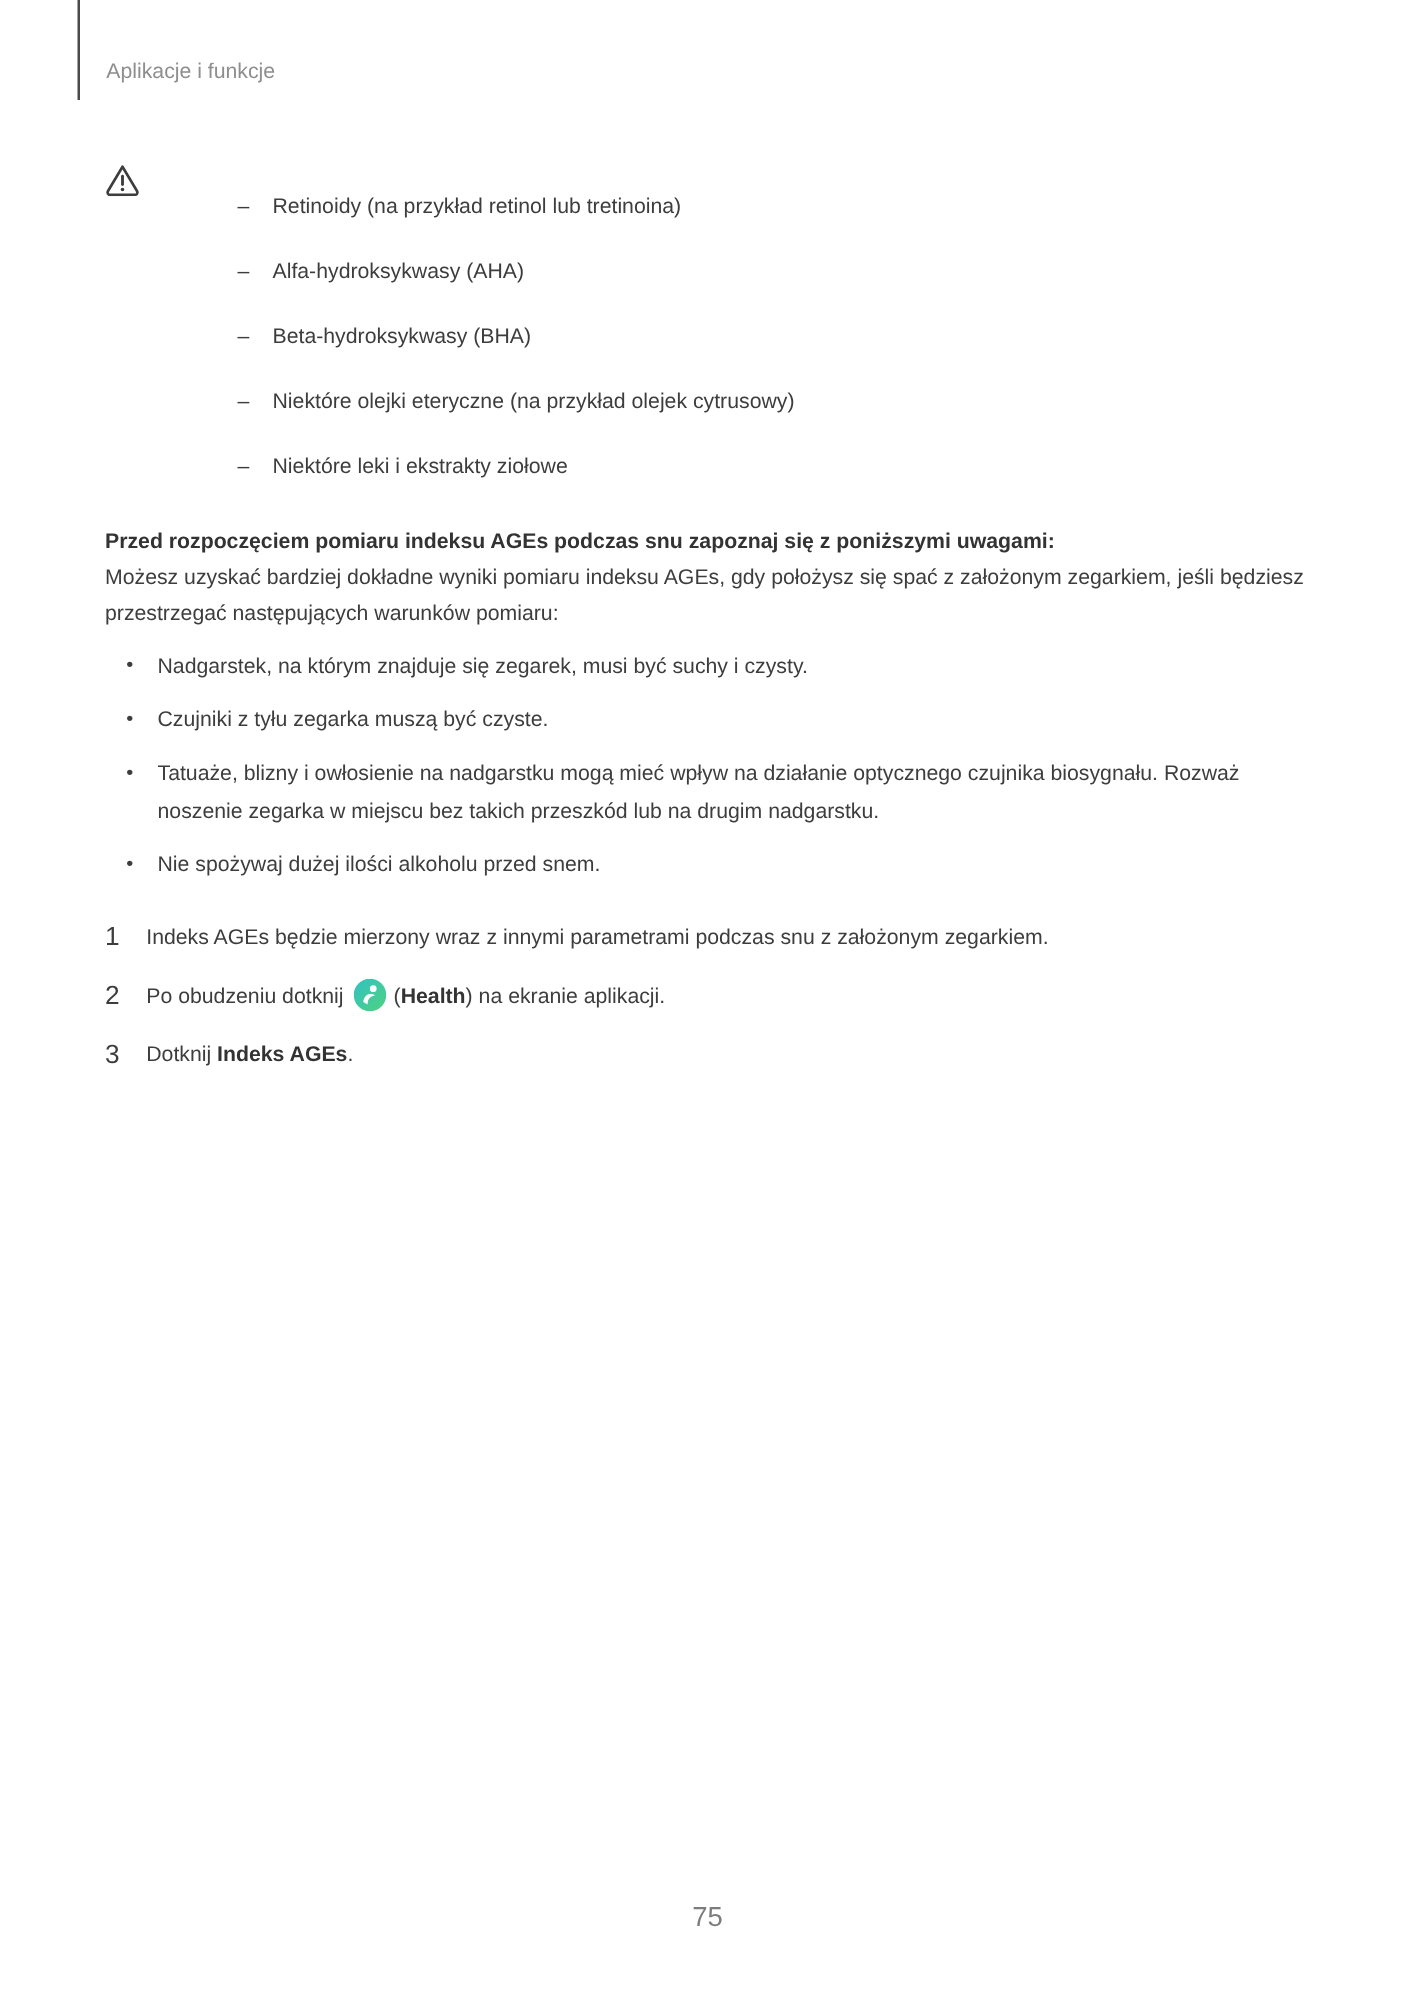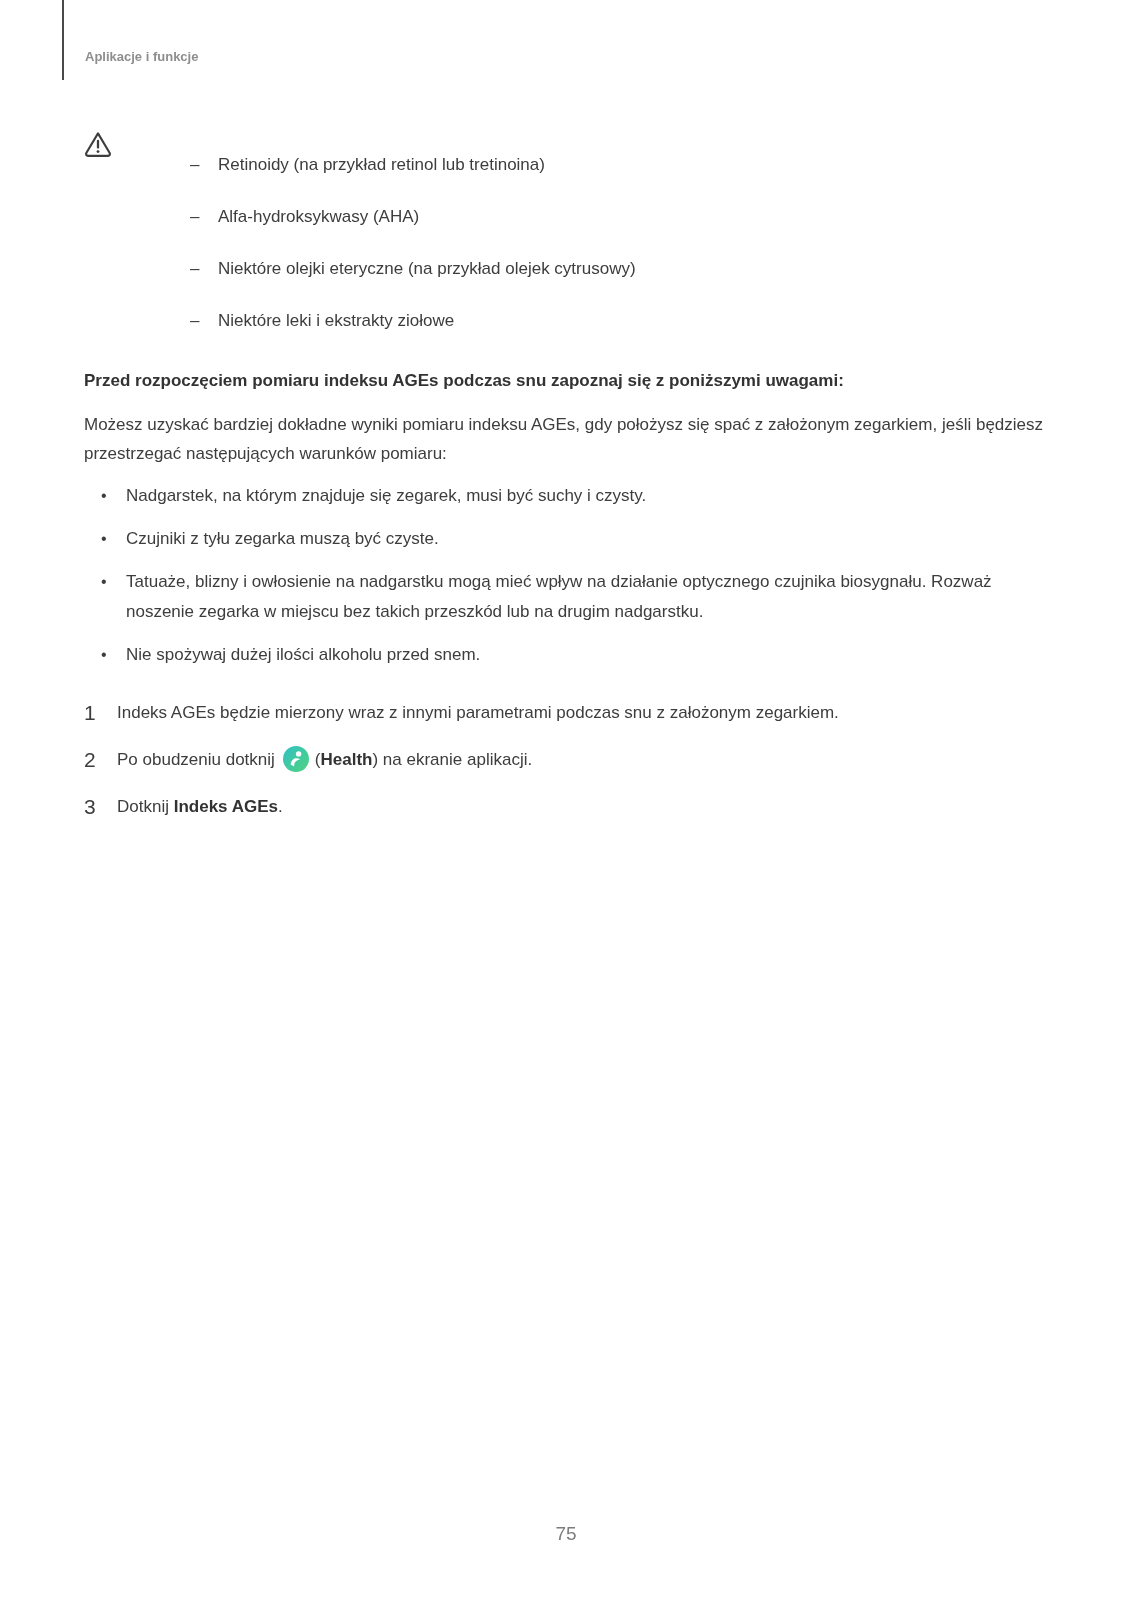--- a/index.html
+++ b/index.html
@@ -4,54 +4,54 @@
 <style>
   * { margin:0; padding:0; box-sizing:border-box; }
   html, body { background:#ffffff; }
   body {
     width:1132px; height:1600px; position:relative; overflow:hidden;
     font-family:"Liberation Sans", sans-serif;
     color:#3d3d3d; font-size:17px; line-height:29px;
     -webkit-font-smoothing:antialiased;
   }
   .top-rule { position:absolute; left:62px; top:0; width:2px; height:80px; background:#4a4a4a; }
-  .page-header { position:absolute; left:85px; top:42px; font-size:13px; color:#8e8e8e;font-weight:bold; }
+  .page-header { position:absolute; left:85px; top:42px; font-size:17px; color:#8e8e8e; }
   .content { position:absolute; left:84px; top:128px; width:964px; }
 
   
   .warning { display:flex; align-items:flex-start; }
   .warn-icon { width:28px; flex:0 0 28px; margin-top:3px; }
   .warn-body { flex:1; margin-left:33px; }
   .warn-text { position:relative; padding-left:23px; }
   .warn-text::before { content:"•"; position:absolute; left:2px; top:0; font-size:16px; }
   .dash-list { margin-top:18px; }
   .dash-item { position:relative; padding-left:73px; margin-top:22px; line-height:30px; }
   .dash-item::before { content:"–"; position:absolute; left:45px; top:0; color:#3d3d3d; }
 
   
   .section-heading { margin-top:30px; font-weight:bold; color:#333333; }
-  .intro { margin-top:15px; }
+  .intro { }
   .bullet-list { margin-top:6px; }
   .bullet-item { position:relative; padding-left:42px; margin-top:13px; line-height:30px; }
   .bullet-item::before { content:"•"; position:absolute; left:17px; top:0; font-size:16px; }
 
   
   .steps { margin-top:28px; }
   .step { display:flex; margin-top:17px; }
   .step-num { flex:0 0 33px; font-size:21px; line-height:29px; color:#3d3d3d; }
   .step-body { flex:1; line-height:30px; }
   .step-detail { margin-top:0; }
   b { color:#333333; }
 
   .health-icon { display:inline-block; width:26px; height:26px; vertical-align:middle;
                  margin:0 6px 0 8px; transform:translateY(-2px); }
   .health-icon svg { display:block; }
 
   .page-number { position:absolute; left:0; bottom:52px; width:100%;
-                 text-align:center; font-size:19px; color:#7d7d7d; }
+                 text-align:center; font-size:22px; color:#7d7d7d; }
 </style>
 </head>
 <body>
 
 <div class="top-rule"></div>
 <div class="page-header">Aplikacje i funkcje</div>
 
 <div class="content">
 
   <div class="warning">
@@ -59,20 +59,21 @@
       <svg width="28" height="26" viewBox="0 0 28 26">
         <path d="M14 2.4 L25.7 22 a1.9 1.9 0 0 1 -1.63 2.85 H3.93 A1.9 1.9 0 0 1 2.3 22 Z" fill="none" stroke="#3d3d3d" stroke-width="2.1" stroke-linejoin="round"></path>
         <line x1="14" y1="10" x2="14" y2="16.6" stroke="#3d3d3d" stroke-width="2.3" stroke-linecap="round"></line>
         <circle cx="14" cy="20.6" r="1.45" fill="#3d3d3d"></circle>
       </svg>
     </span>
     <div class="warn-body">
       <div class="dash-list">
         <div class="dash-item">Retinoidy (na przykład retinol lub tretinoina)</div>
         <div class="dash-item">Alfa-hydroksykwasy (AHA)</div>
+        <div class="dash-item">Beta-hydroksykwasy (BHA)</div>
         <div class="dash-item">Niektóre olejki eteryczne (na przykład olejek cytrusowy)</div>
         <div class="dash-item">Niektóre leki i ekstrakty ziołowe</div>
       </div>
     </div>
   </div>
 
   <p class="section-heading">Przed rozpoczęciem pomiaru indeksu AGEs podczas snu zapoznaj się z poniższymi uwagami:</p>
   <p class="intro">Możesz uzyskać bardziej dokładne wyniki pomiaru indeksu AGEs, gdy położysz się spać z założonym zegarkiem, jeśli będziesz przestrzegać następujących warunków pomiaru:</p>
 
   <div class="bullet-list">

